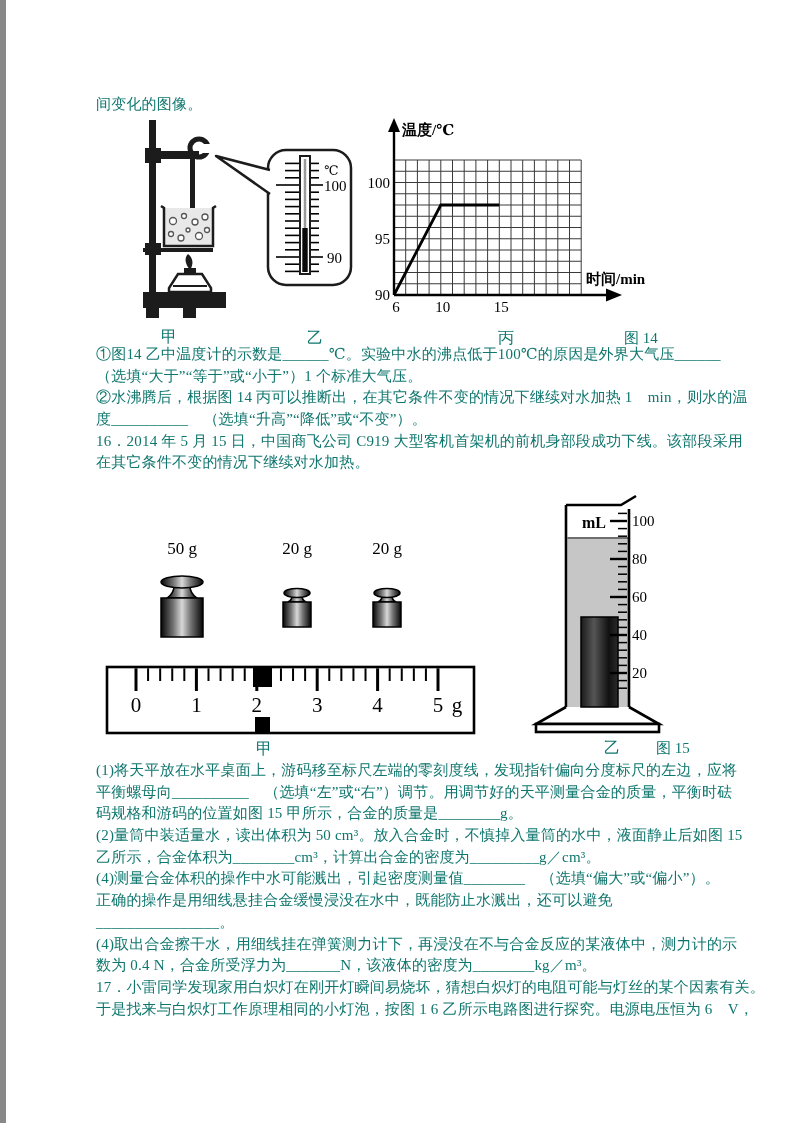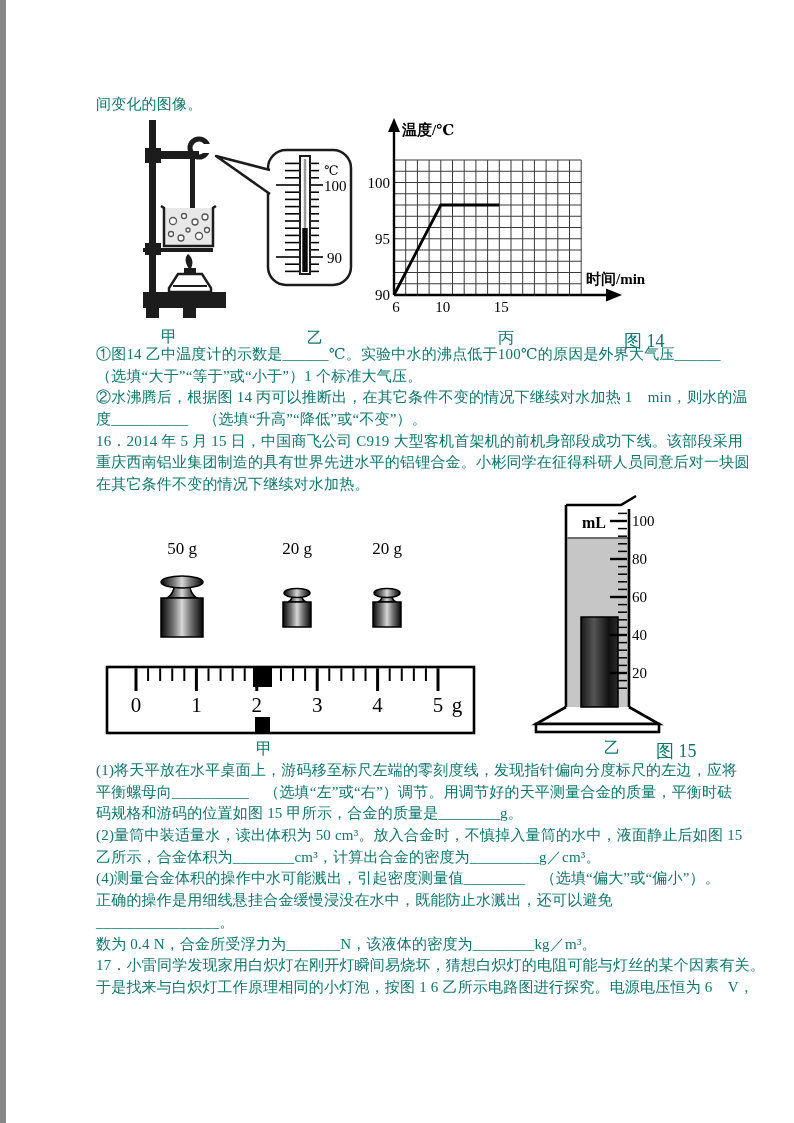--- a/index.html
+++ b/index.html
@@ -1,21 +1,21 @@
 <!DOCTYPE html>
 <html><head>
 <meta charset="utf-8">
 <style>
   html,body{margin:0;padding:0;background:#888;}
   .page{position:relative;width:794px;height:1123px;background:#fff;color:#0f766e;
         font-family:"Liberation Serif","DejaVu Serif",serif;overflow:hidden;margin-left:6px;}
   .tblock{position:absolute;left:90px;width:630px;font-size:15px;line-height:21.7px;}
   .tline{height:21.7px;white-space:pre;letter-spacing:0.2px;}
   .figlabel{position:absolute;font-size:16px;letter-spacing:1px;white-space:pre;}
-  .figcap{position:absolute;font-size:18px;white-space:pre;}
+  .figcap{position:absolute;font-size:15px;white-space:pre;}
   svg{position:absolute;overflow:visible;}
   svg text{font-family:"Liberation Serif","DejaVu Serif",serif;fill:#000;}
 </style>
 </head>
 <body>
 
 <div class="page">
 
   <div class="tblock" style="top:94px">
     <div class="tline">间变化的图像。</div>
@@ -161,21 +161,20 @@
   <div class="figlabel" style="left:301px;top:328px">乙</div>
   <div class="figlabel" style="left:492px;top:328px">丙</div>
   <div class="figcap" style="left:618px;top:329px">图 14</div>
 
   <div class="tblock" style="top:344px">
     <div class="tline">①图14 乙中温度计的示数是______℃。实验中水的沸点低于100℃的原因是外界大气压______</div>
     <div class="tline">（选填“大于”“等于”或“小于”）1 个标准大气压。</div>
     <div class="tline">②水沸腾后，根据图 14 丙可以推断出，在其它条件不变的情况下继续对水加热 1　min，则水的温</div>
     <div class="tline">度__________　（选填“升高”“降低”或“不变”）。</div>
     <div class="tline">16．2014 年 5 月 15 日，中国商飞公司 C919 大型客机首架机的前机身部段成功下线。该部段采用</div>
-    <div class="tline">重庆西南铝业集团制造的具有世界先进水平的铝锂合金。小彬同学在征得科研人员同意后对一块圆</div>
     <div class="tline">在其它条件不变的情况下继续对水加热。</div>
   </div>
 
   <svg style="left:95px;top:520px" width="385" height="222" viewBox="0 0 385 222">
     <defs>
       <linearGradient id="metal" x1="0" y1="0" x2="1" y2="0">
         <stop offset="0" stop-color="#050505"></stop>
           <stop offset="0.3" stop-color="#777"></stop>
         <stop offset="0.5" stop-color="#d8d8d8"></stop>
           <stop offset="0.7" stop-color="#777"></stop>
@@ -305,18 +304,19 @@
 
   <div class="tblock" style="top:760px">
     <div class="tline">(1)将天平放在水平桌面上，游码移至标尺左端的零刻度线，发现指针偏向分度标尺的左边，应将</div>
     <div class="tline">平衡螺母向__________　（选填“左”或“右”）调节。用调节好的天平测量合金的质量，平衡时砝</div>
     <div class="tline">码规格和游码的位置如图 15 甲所示，合金的质量是________g。</div>
     <div class="tline">(2)量筒中装适量水，读出体积为 50 cm³。放入合金时，不慎掉入量筒的水中，液面静止后如图 15</div>
     <div class="tline">乙所示，合金体积为________cm³，计算出合金的密度为_________g／cm³。</div>
     <div class="tline">(4)测量合金体积的操作中水可能溅出，引起密度测量值________　（选填“偏大”或“偏小”）。</div>
     <div class="tline">正确的操作是用细线悬挂合金缓慢浸没在水中，既能防止水溅出，还可以避免</div>
     <div class="tline">________________。</div>
+    <div class="tline">(4)取出合金擦干水，用细线挂在弹簧测力计下，再浸没在不与合金反应的某液体中，测力计的示</div>
     <div class="tline">数为 0.4 N，合金所受浮力为_______N，该液体的密度为________kg／m³。</div>
     <div class="tline">17．小雷同学发现家用白炽灯在刚开灯瞬间易烧坏，猜想白炽灯的电阻可能与灯丝的某个因素有关。</div>
     <div class="tline">于是找来与白炽灯工作原理相同的小灯泡，按图 1 6 乙所示电路图进行探究。电源电压恒为 6　V，</div>
   </div>
 
 </div>
 
 </body></html>

